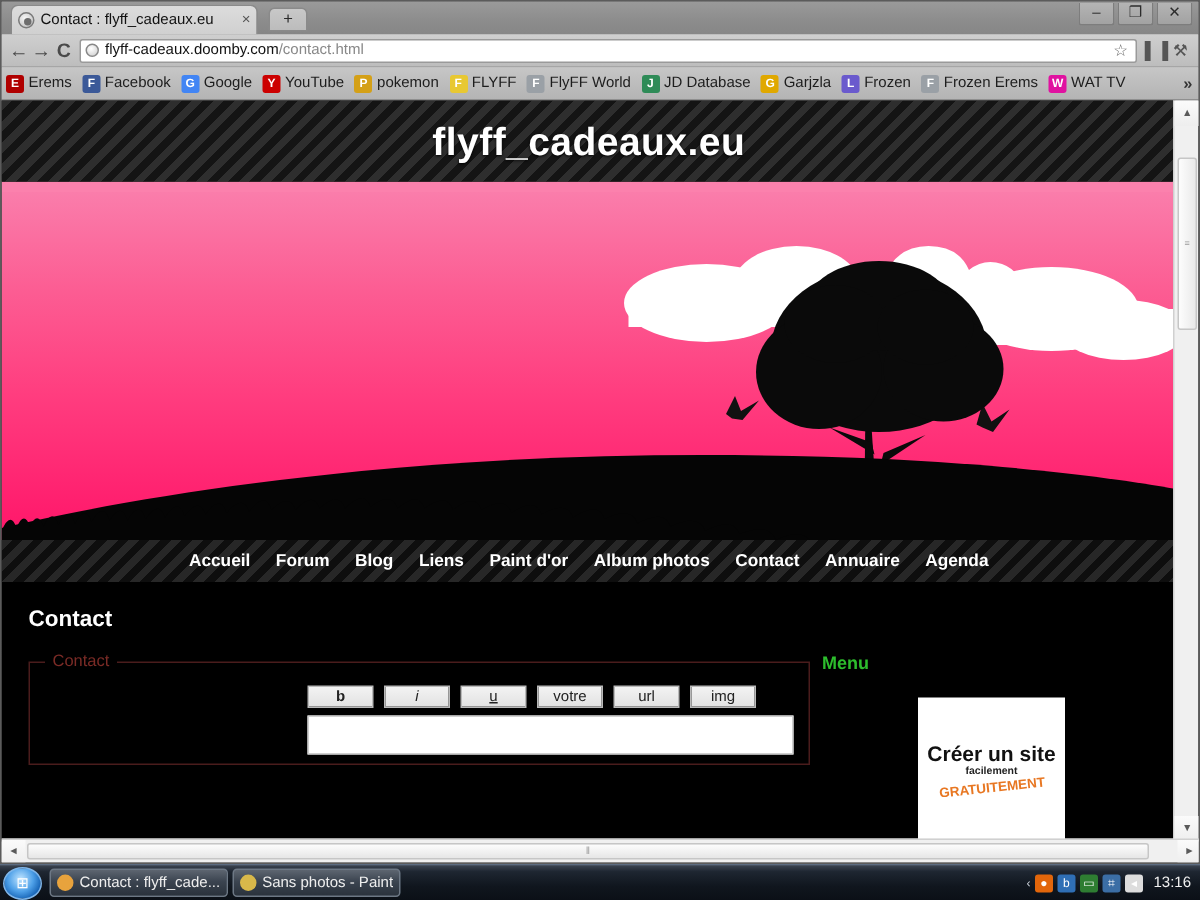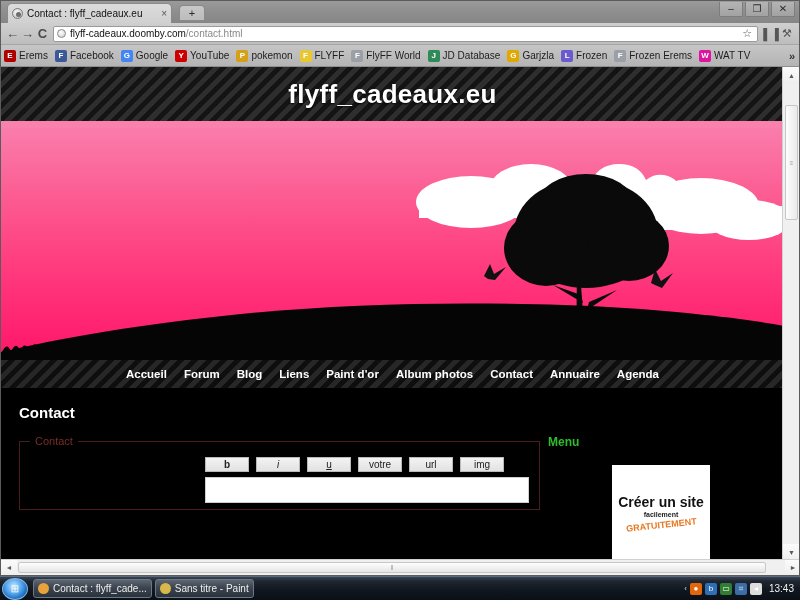--- a/index.html
+++ b/index.html
@@ -429,29 +429,29 @@
 
   <div class="taskbar">
     <div class="startorb">⊞</div>
     <div id="taskitems" style="display:flex;align-items:center;">
         <div class="taskitem">
           <span class="ti-ico" style="background: rgb(232, 163, 61);"></span>
           <span class="ti-lbl">Contact : flyff_cade...</span>
         </div>
         <div class="taskitem">
           <span class="ti-ico" style="background: rgb(216, 184, 74);"></span>
-          <span class="ti-lbl">Sans titre - Paint</span>
+          <span class="ti-lbl">Sans photos - Paint</span>
         </div>
       </div>
     <div class="tray">
       <span class="chev">‹</span>
       <span id="trayicons" style="display:flex;gap:3px;align-items:center;">
           <span class="tico" style="background: rgb(226, 102, 11);">●</span>
           <span class="tico" style="background: rgb(47, 111, 181);">b</span>
           <span class="tico" style="background: rgb(46, 125, 50);">▭</span>
           <span class="tico" style="background: rgb(59, 110, 165);">⌗</span>
           <span class="tico" style="background: rgb(221, 221, 221);">◂</span>
         </span>
-      <span class="clock">13:43</span>
+      <span class="clock">13:16</span>
     </div>
   </div>
 
 </div>
 
 </body></html>

